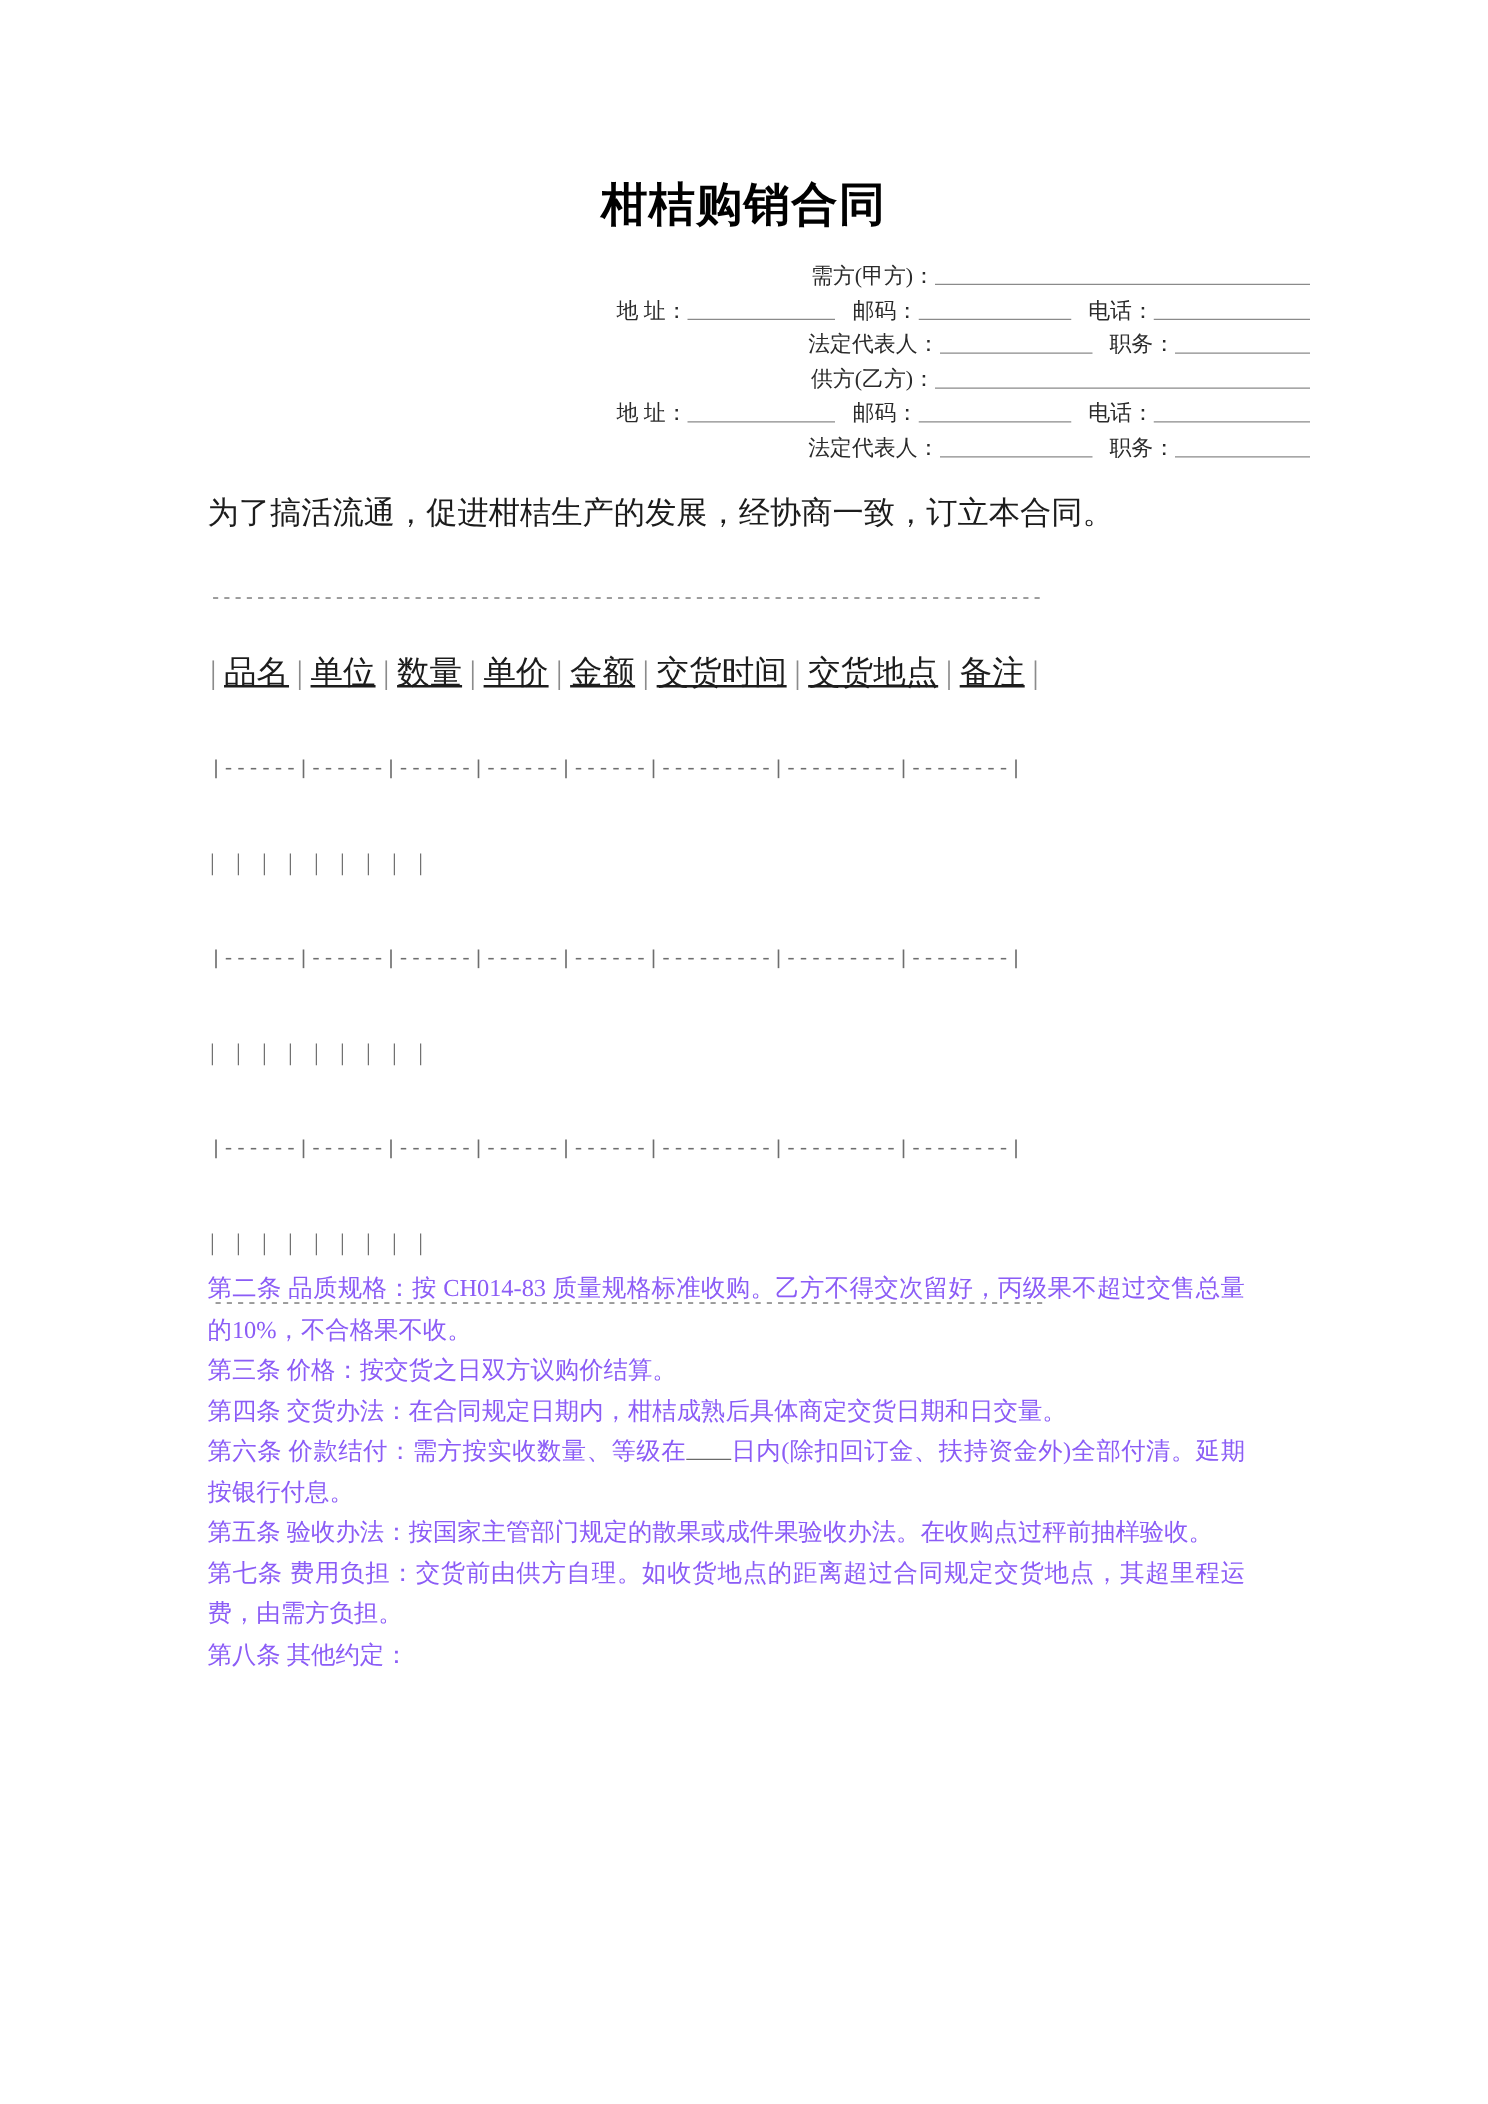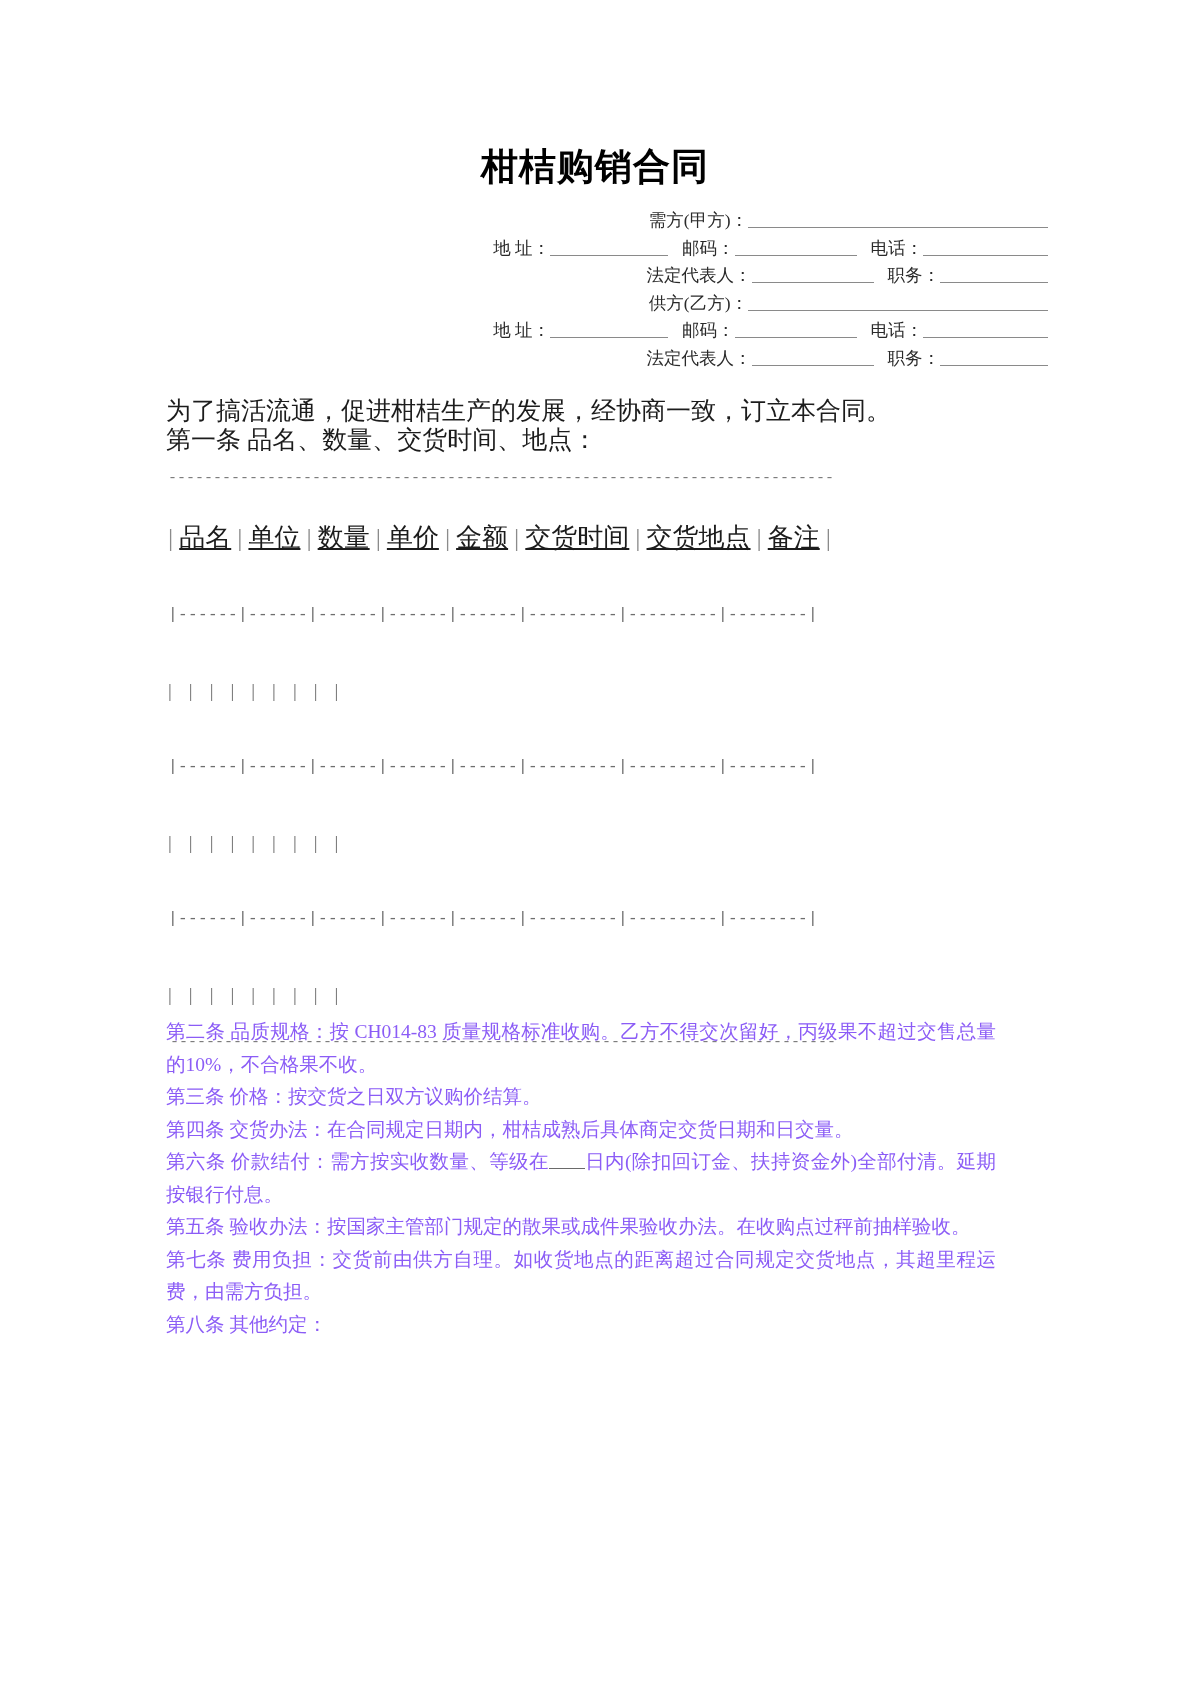--- a/index.html
+++ b/index.html
@@ -26,21 +26,21 @@
   .doc-title {
     position: absolute;
     left: 0;
     top: 144px;
     width: 1190px;
     text-align: center;
     font-size: 37px;
     font-weight: bold;
     letter-spacing: 1px;
     line-height: 46px;
-    font-family: Liberation Sans, sans-serif;
+    font-family: Liberation Mono, monospace;
     color: #000;
   }
 
   
   .party-block {
     position: absolute;
     left: 168px;
     top: 207px;
     width: 880px;
     font-size: 17.5px;
@@ -189,21 +189,20 @@
     </div>
 
     <div class="party-line">
       <span>法定代表人：</span><span class="fill rep"></span><span class="gap-sm"></span><span>职务：</span><span class="fill job"></span>
     </div>
 
   </div>
 
   <div class="intro-block">
     <div>为了搞活流通，促进柑桔生产的发展，经协商一致，订立本合同。</div>
-    <div>第一条 品名、数量、交货时间、地点：</div>
   </div>
 
   <div class="ascii-area">
 
     <div class="rule-line top">--------------------------------------------------------------------------</div>
 
     <div class="tbl-header">
       <span class="pipe first">|</span><span>品名</span><span class="pipe">|</span><span>单位</span><span class="pipe">|</span><span>数量</span><span class="pipe">|</span><span>单价</span><span class="pipe">|</span><span>金额</span><span class="pipe">|</span><span>交货时间</span><span class="pipe">|</span><span>交货地点</span><span class="pipe">|</span><span>备注</span><span class="pipe">|</span>
     </div>
 

